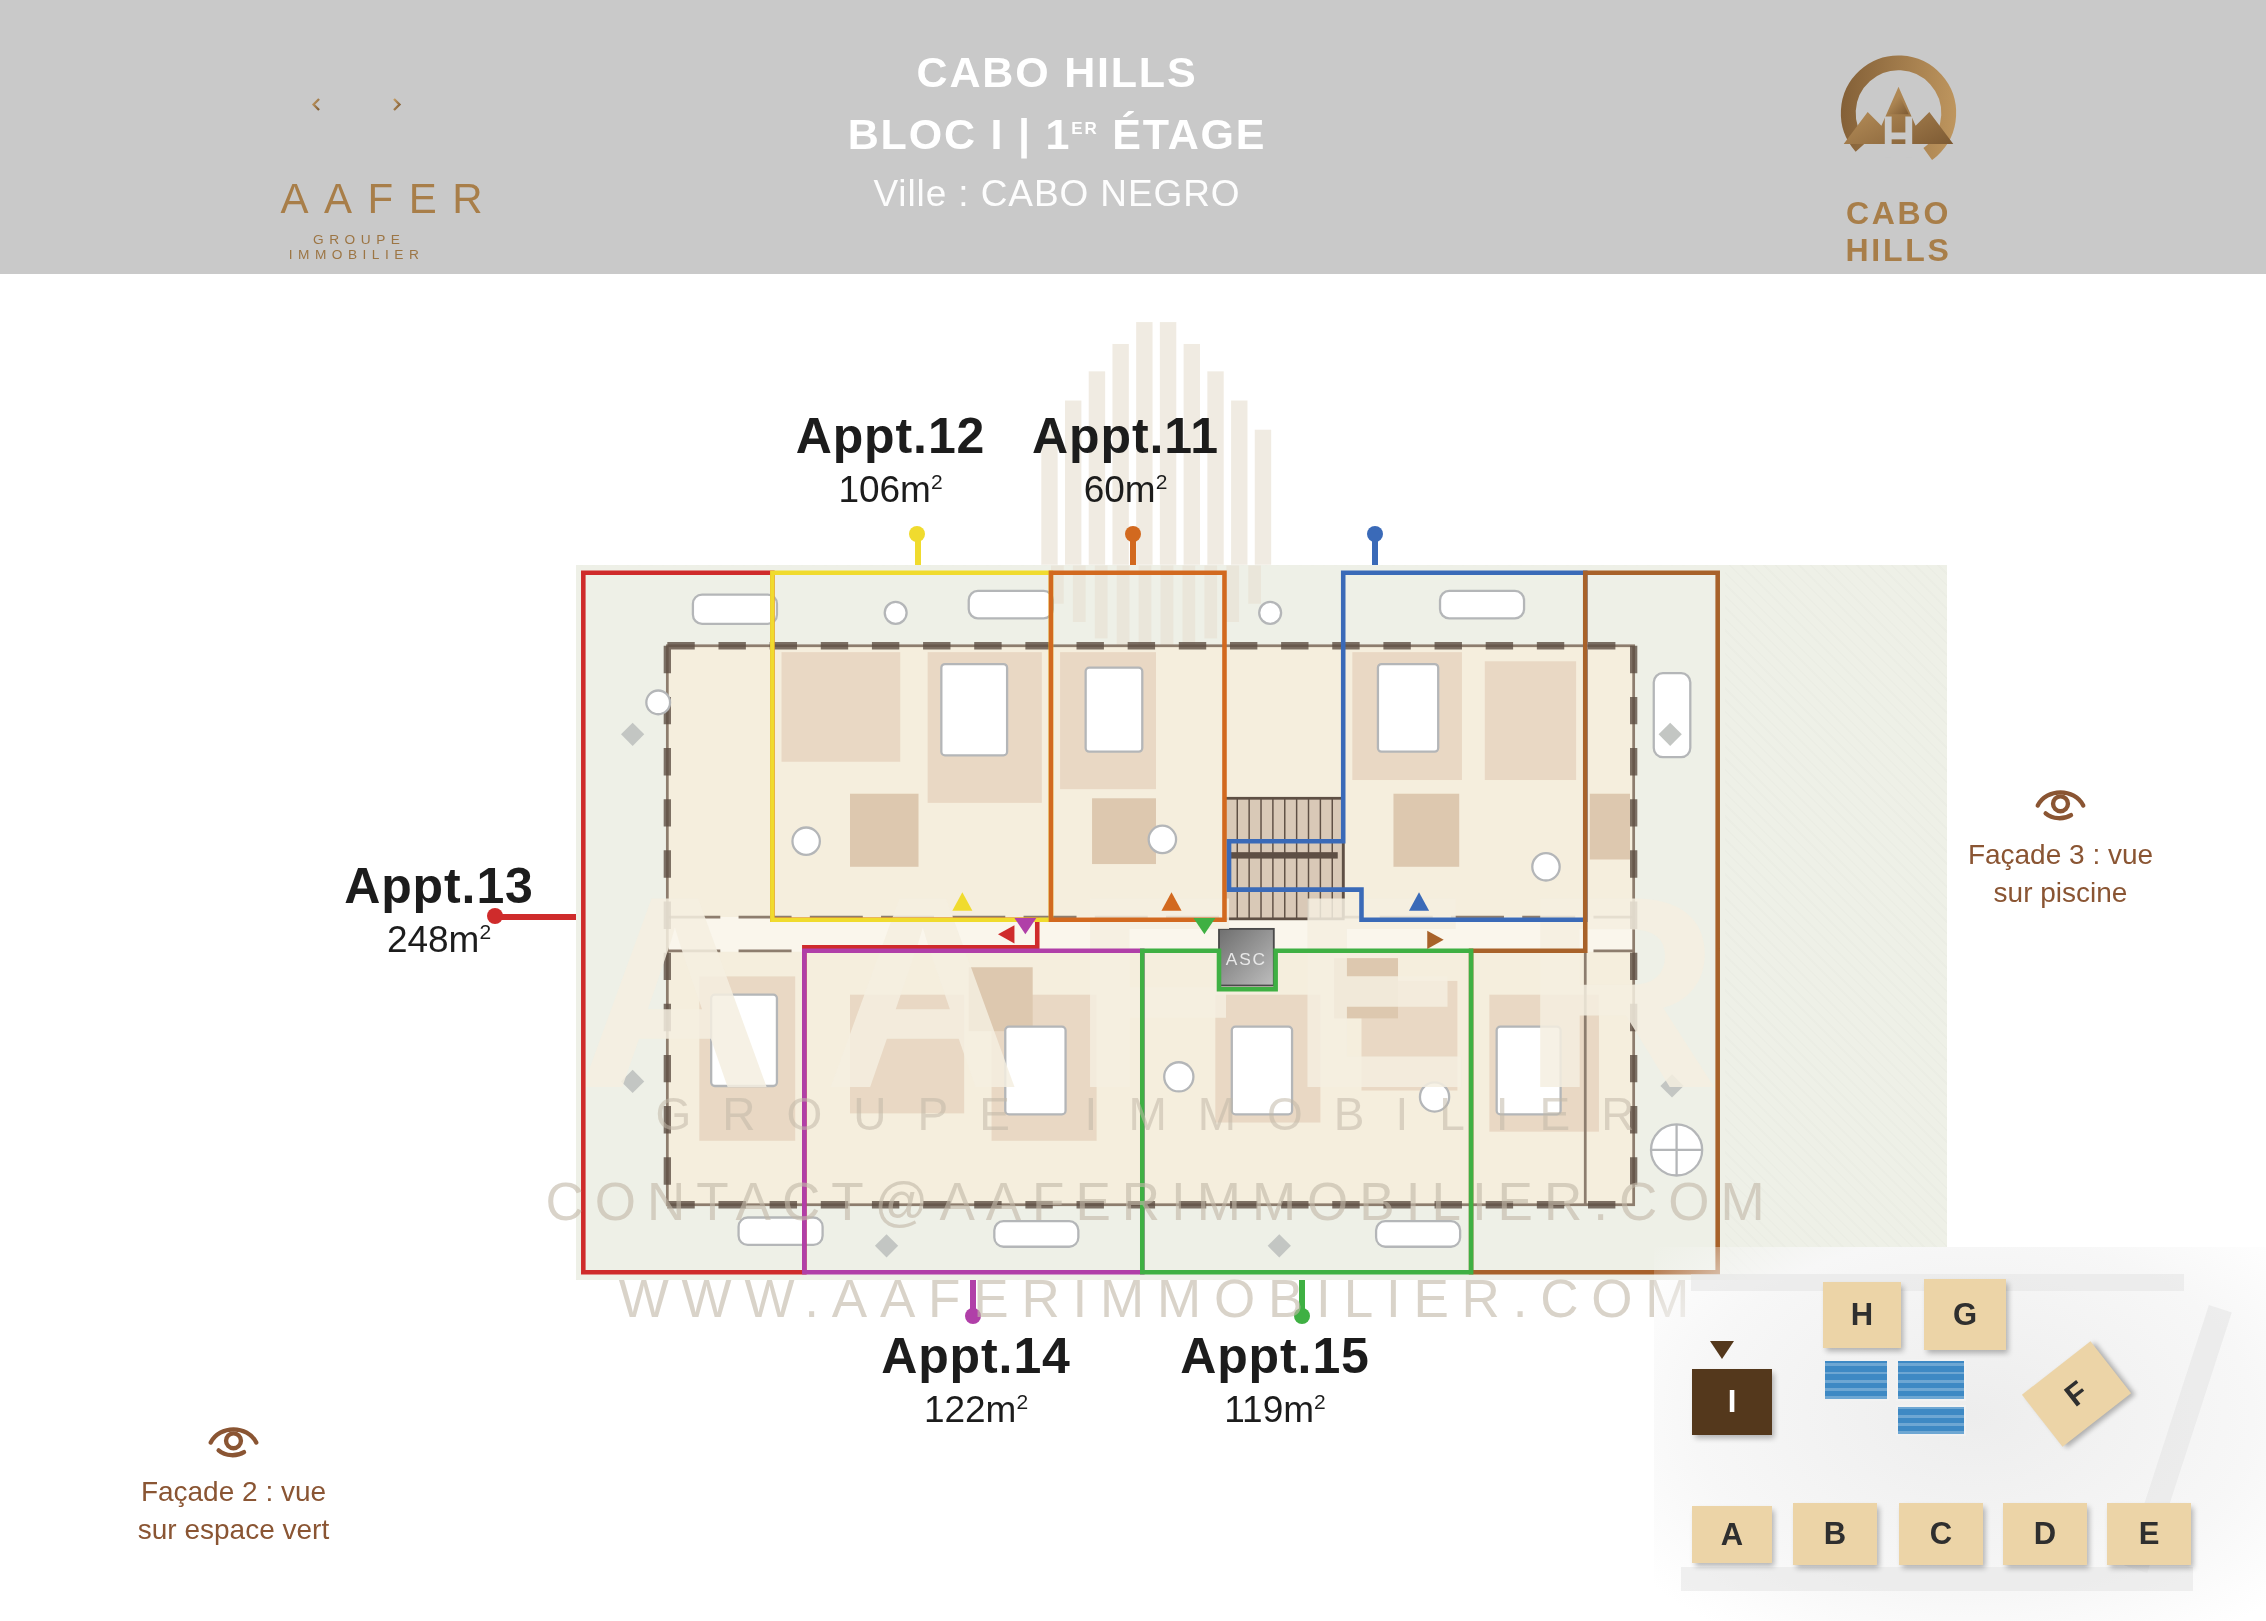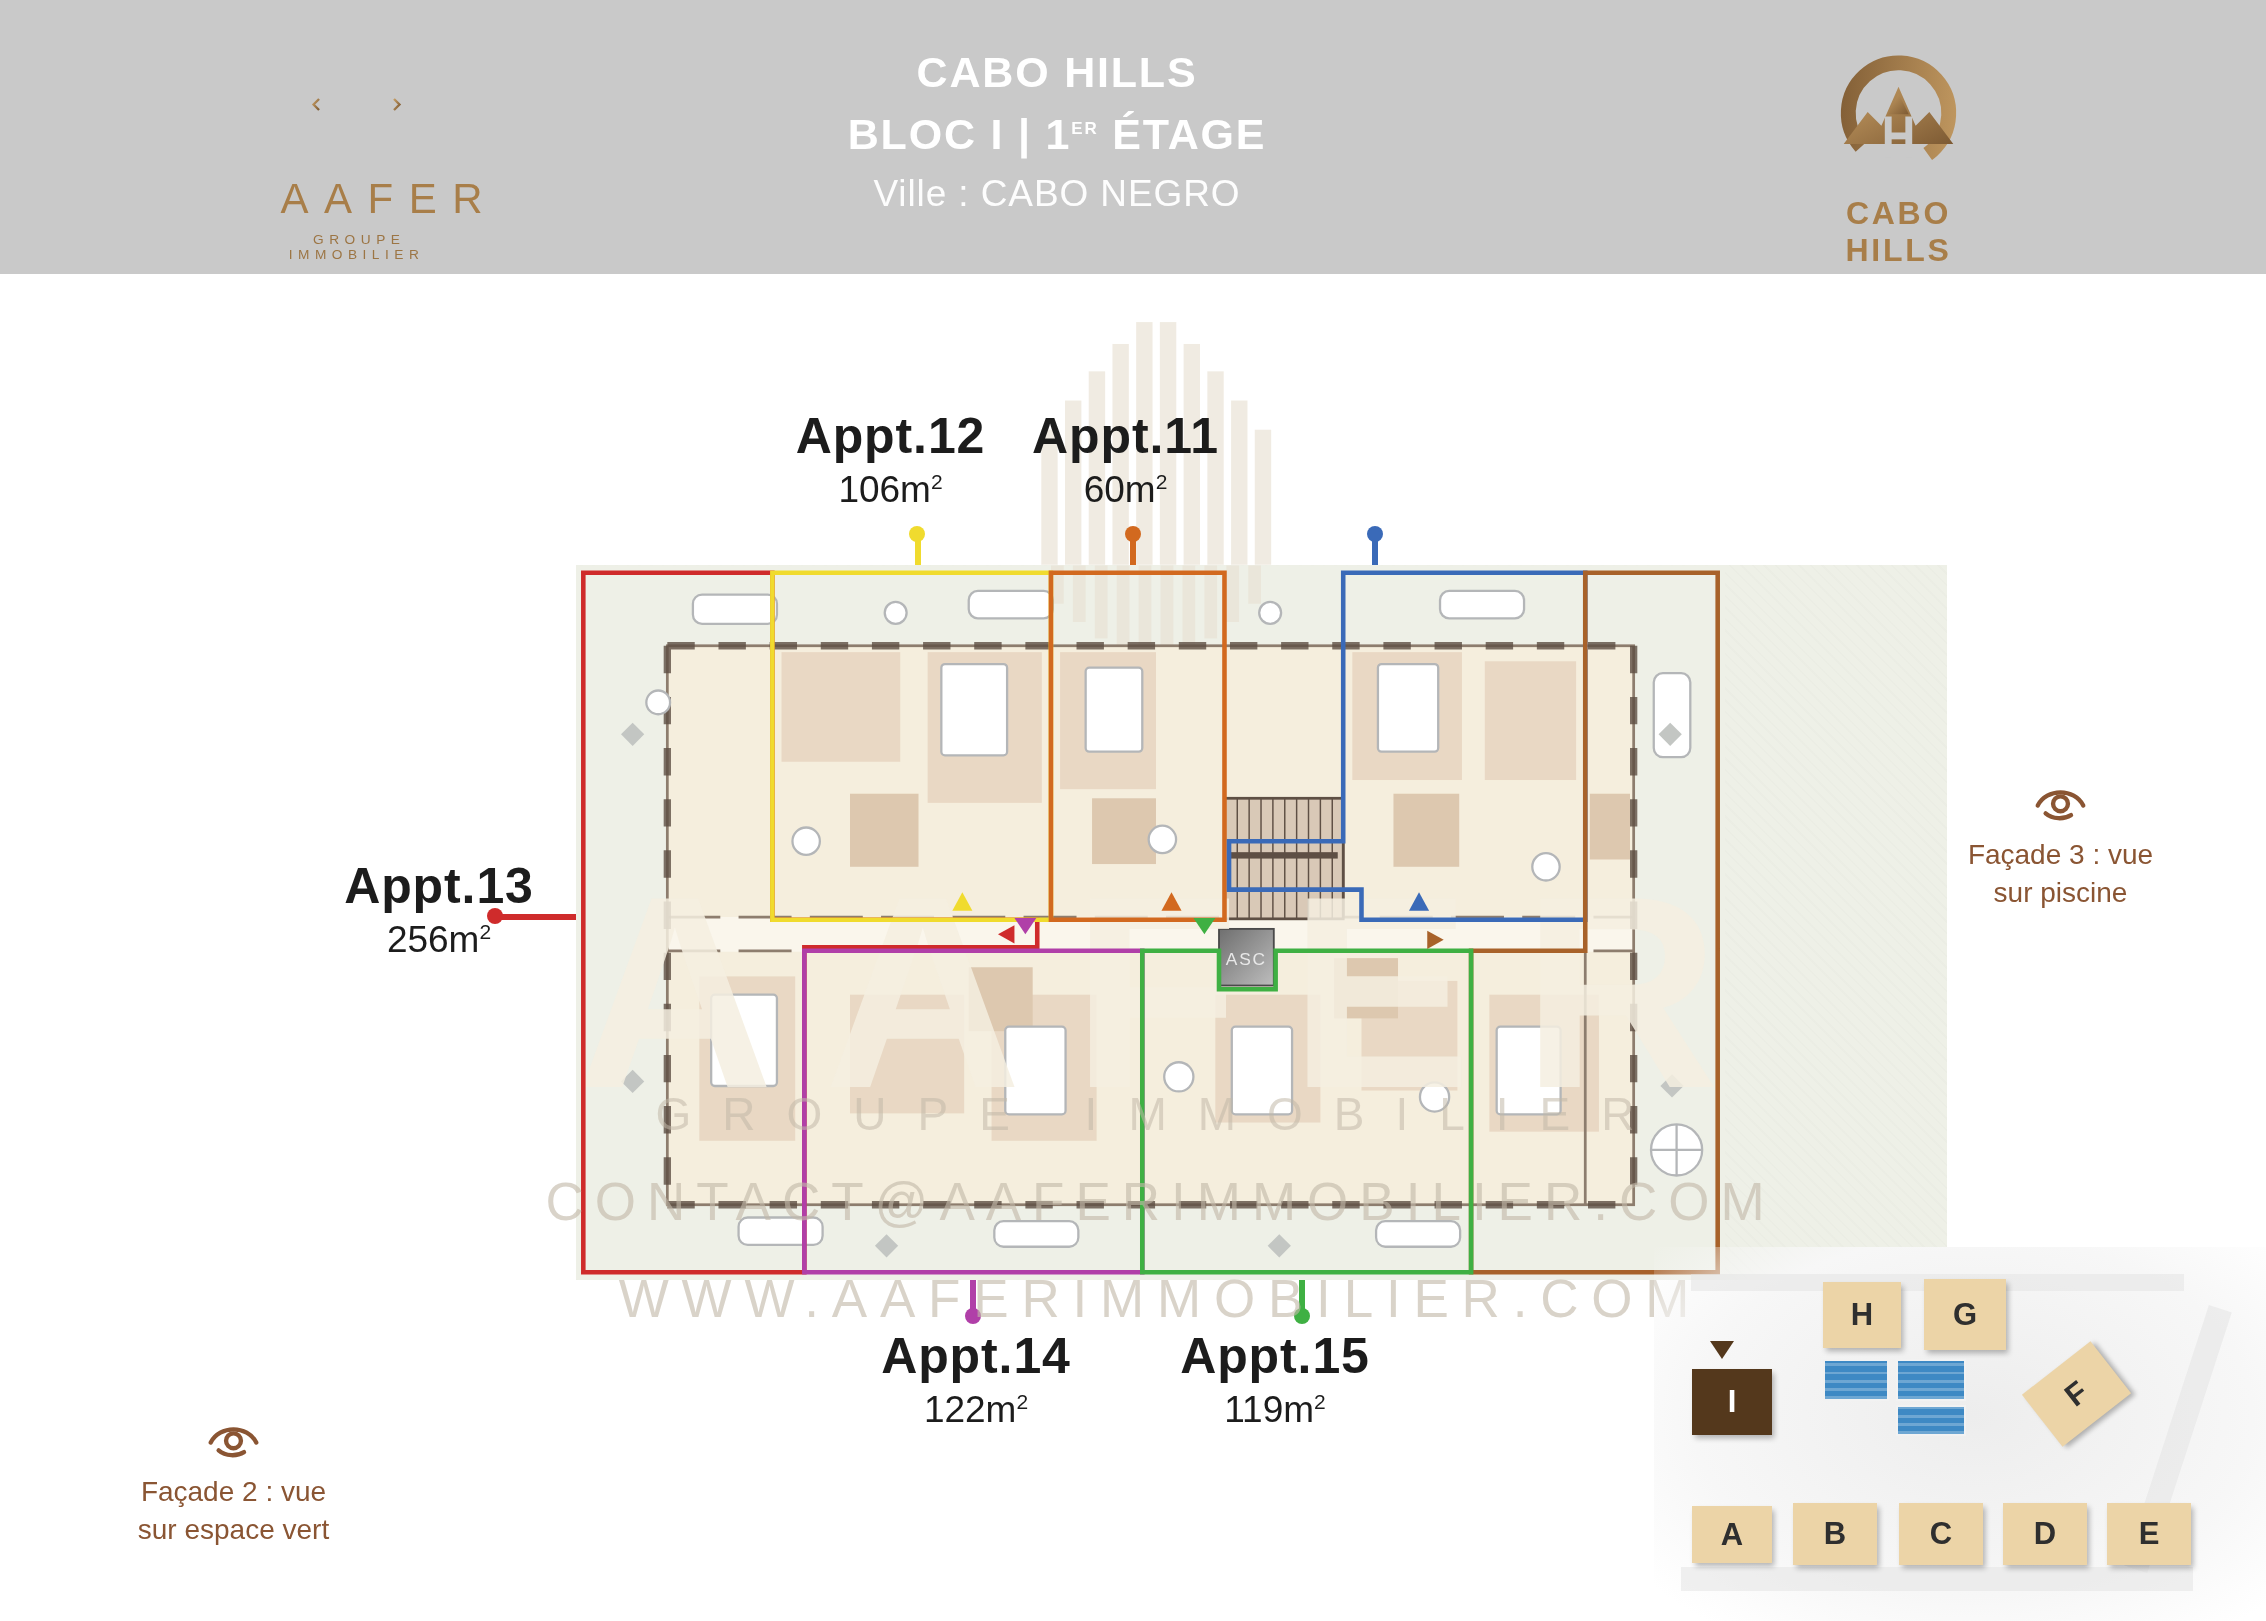--- a/index.html
+++ b/index.html
@@ -179,21 +179,21 @@
   <div class="apt-label" style="left:781px;top:407px;width:219px;">
     <div class="apt-name">Appt.12</div>
     <div class="apt-area"><span>106m</span><sup>2</sup></div>
   </div>
   <div class="apt-label" style="left:1016px;top:407px;width:219px;">
     <div class="apt-name">Appt.11</div>
     <div class="apt-area"><span>60m</span><sup>2</sup></div>
   </div>
   <div class="apt-label" style="left:302px;top:857px;width:274px;">
     <div class="apt-name">Appt.13</div>
-    <div class="apt-area"><span>256m</span><sup>2</sup></div>
+    <div class="apt-area"><span>248m</span><sup>2</sup></div>
   </div>
   <div class="apt-label" style="left:1677px;top:863px;width:274px;margin-top:20px;">
     <div class="apt-name">Appt.16</div>
     <div class="apt-area"><span>172m</span><sup>2</sup></div>
   </div>
   <div class="apt-label" style="left:839px;top:1327px;width:274px;">
     <div class="apt-name">Appt.14</div>
     <div class="apt-area"><span>122m</span><sup>2</sup></div>
   </div>
   <div class="apt-label" style="left:1138px;top:1327px;width:274px;">

